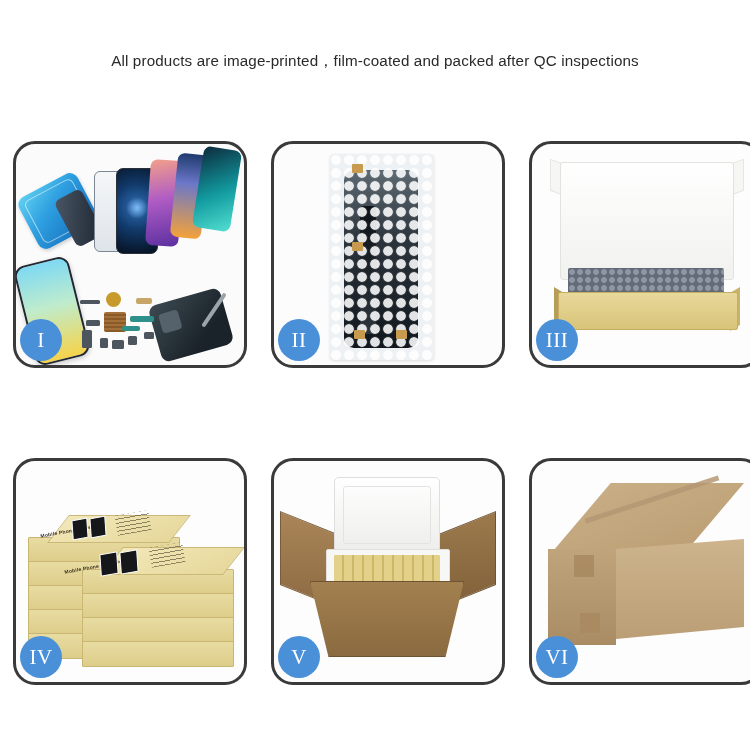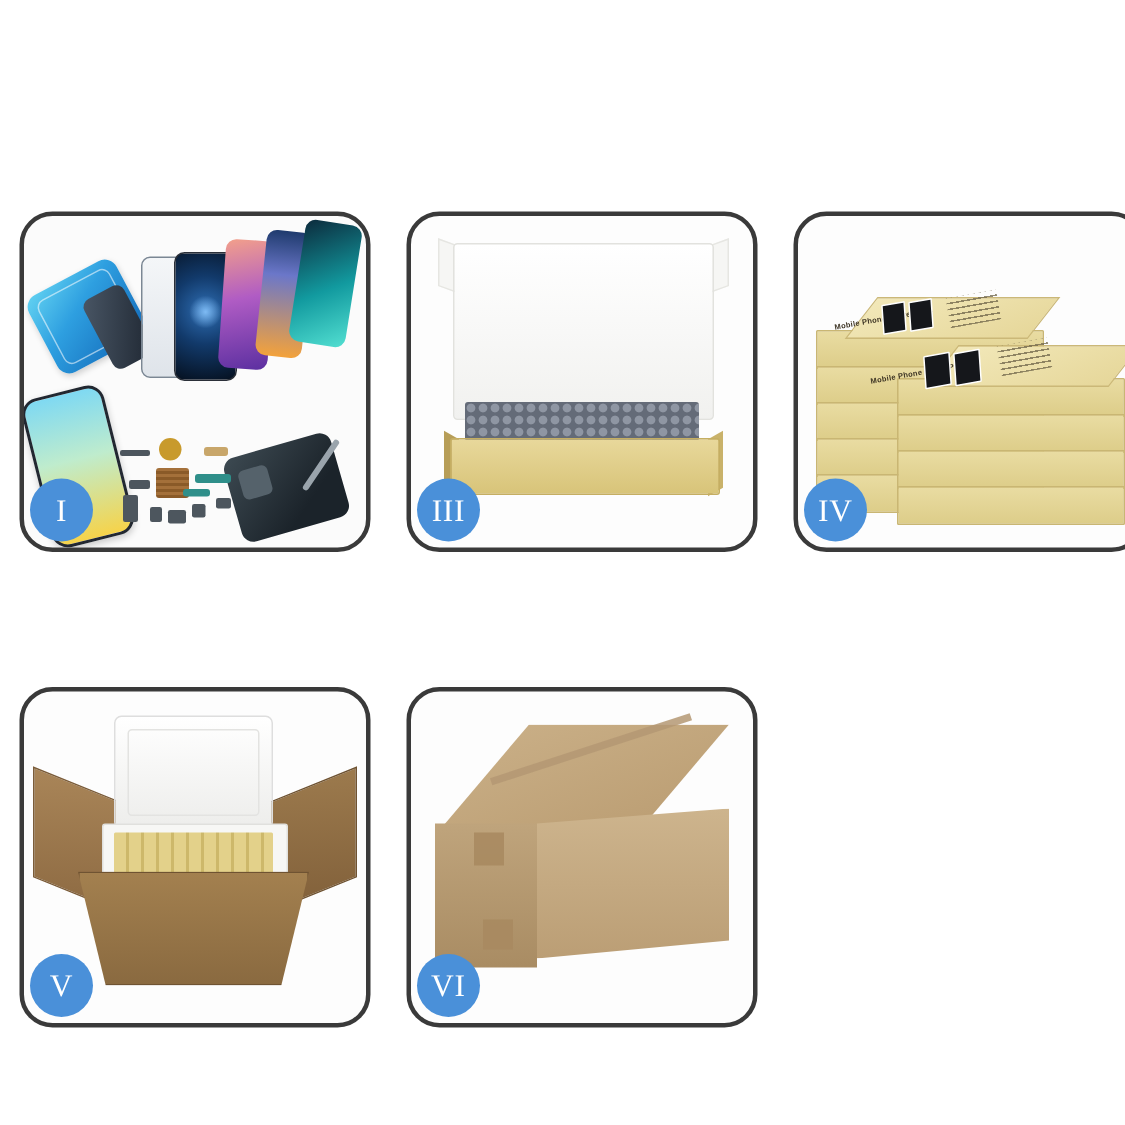--- a/index.html
+++ b/index.html
@@ -380,20 +380,21 @@
   .c6-tab {
     position: absolute;
     background: #a98a60;
     opacity: .9;
   }
 </style>
 </head>
 <body>
 
 <div class="header">
+  <div class="subtitle">All products are image-printed，film-coated and packed after QC inspections</div>
 </div>
 
 <div class="grid">
 
   <div class="panel p1">
     <div class="stage">
       <div class="ph-blue-film"></div>
       <div class="ph-dark-side"></div>
       <div class="ph-glass"></div>
       <div class="ph-dark1"></div>
@@ -414,20 +415,34 @@
         <div class="pt" style="left:34px;top:54px;width:12px;height:9px;"></div>
         <div class="pt" style="left:50px;top:50px;width:9px;height:9px;"></div>
         <div class="pt" style="left:66px;top:46px;width:10px;height:7px;"></div>
         <div class="pt flex" style="left:44px;top:40px;width:18px;height:5px;"></div>
       </div>
       <div class="tool"></div>
     </div>
     <div class="badge">I</div>
   </div>
 
+  <div class="panel p2">
+    <div class="stage">
+      <div class="bag">
+        <div class="bag-inner"></div>
+        <div class="bag-strip"></div>
+        <div class="bubbles"></div>
+        <div class="tape" style="left:22px;top:10px;"></div>
+        <div class="tape" style="left:22px;top:88px;"></div>
+        <div class="tape" style="left:24px;top:176px;"></div>
+        <div class="tape" style="left:66px;top:176px;"></div>
+      </div>
+    </div>
+    <div class="badge">II</div>
+  </div>
 
   <div class="panel p3">
     <div class="stage">
       <div class="b3-lid-flapL"></div>
       <div class="b3-lid-flapR"></div>
       <div class="b3-lid"></div>
       <div class="b3-foam"></div>
       <div class="b3-edgeL"></div>
       <div class="b3-edgeR"></div>
       <div class="b3-front"></div>

